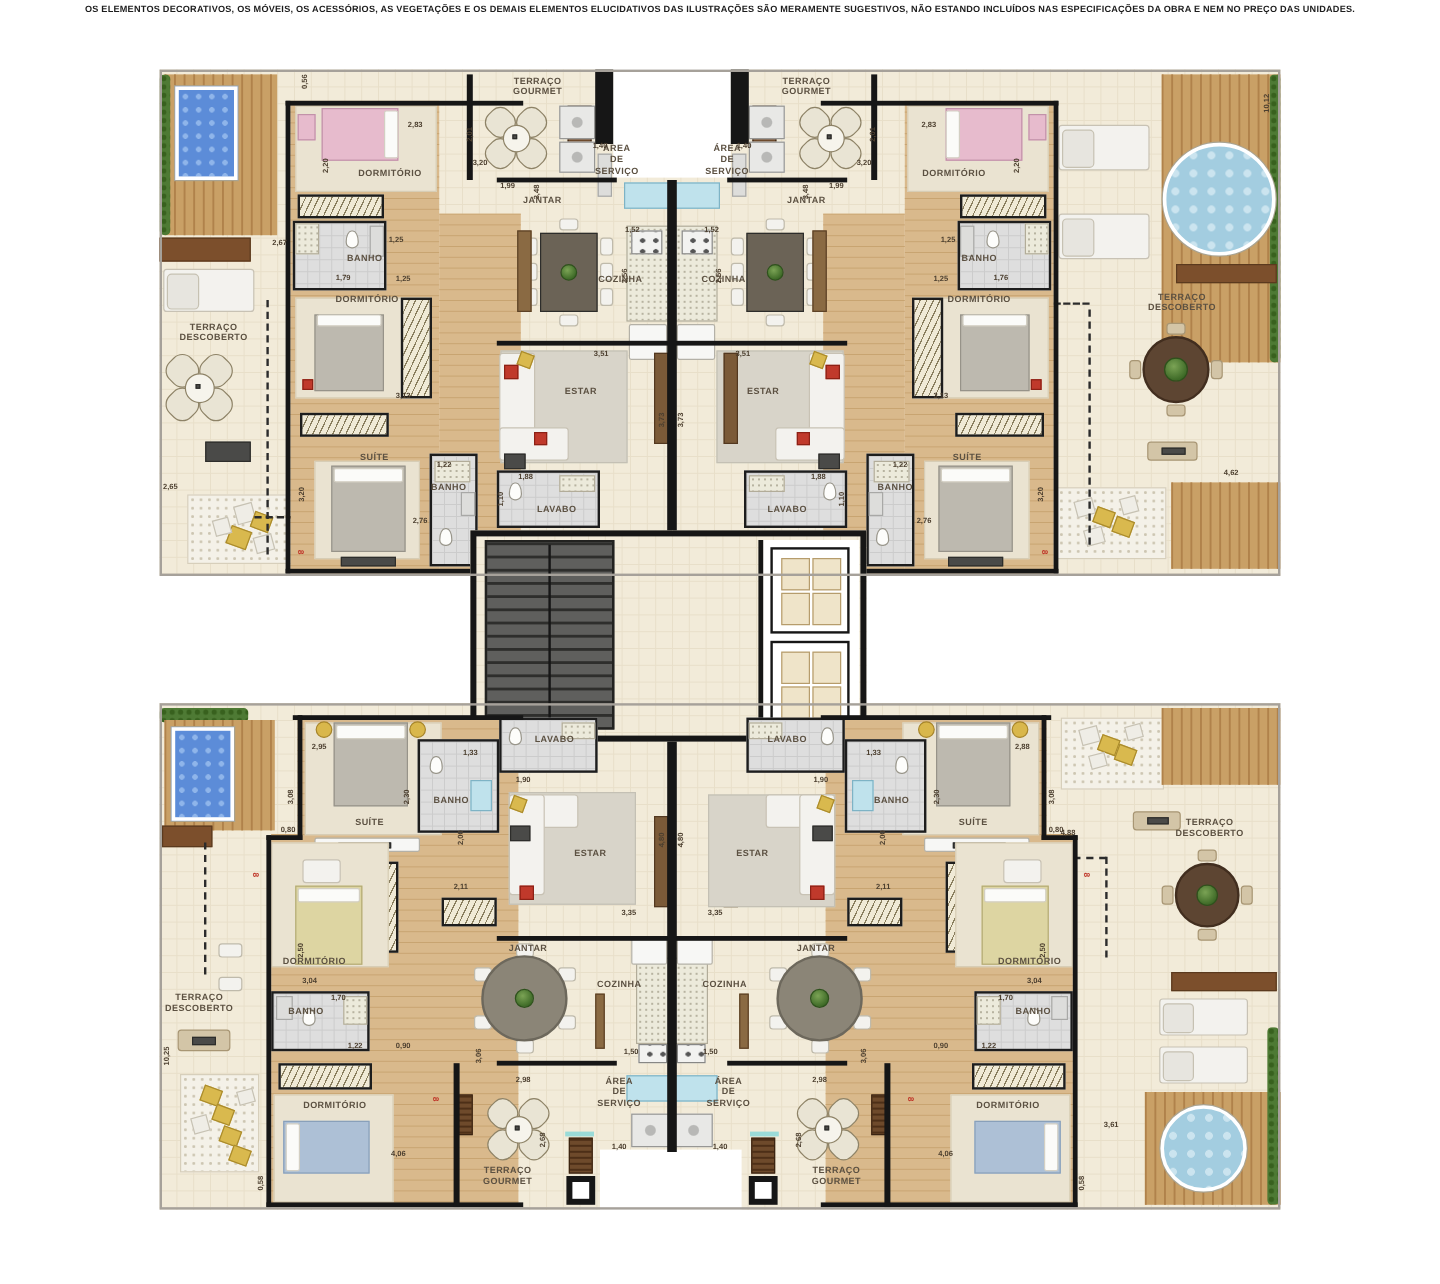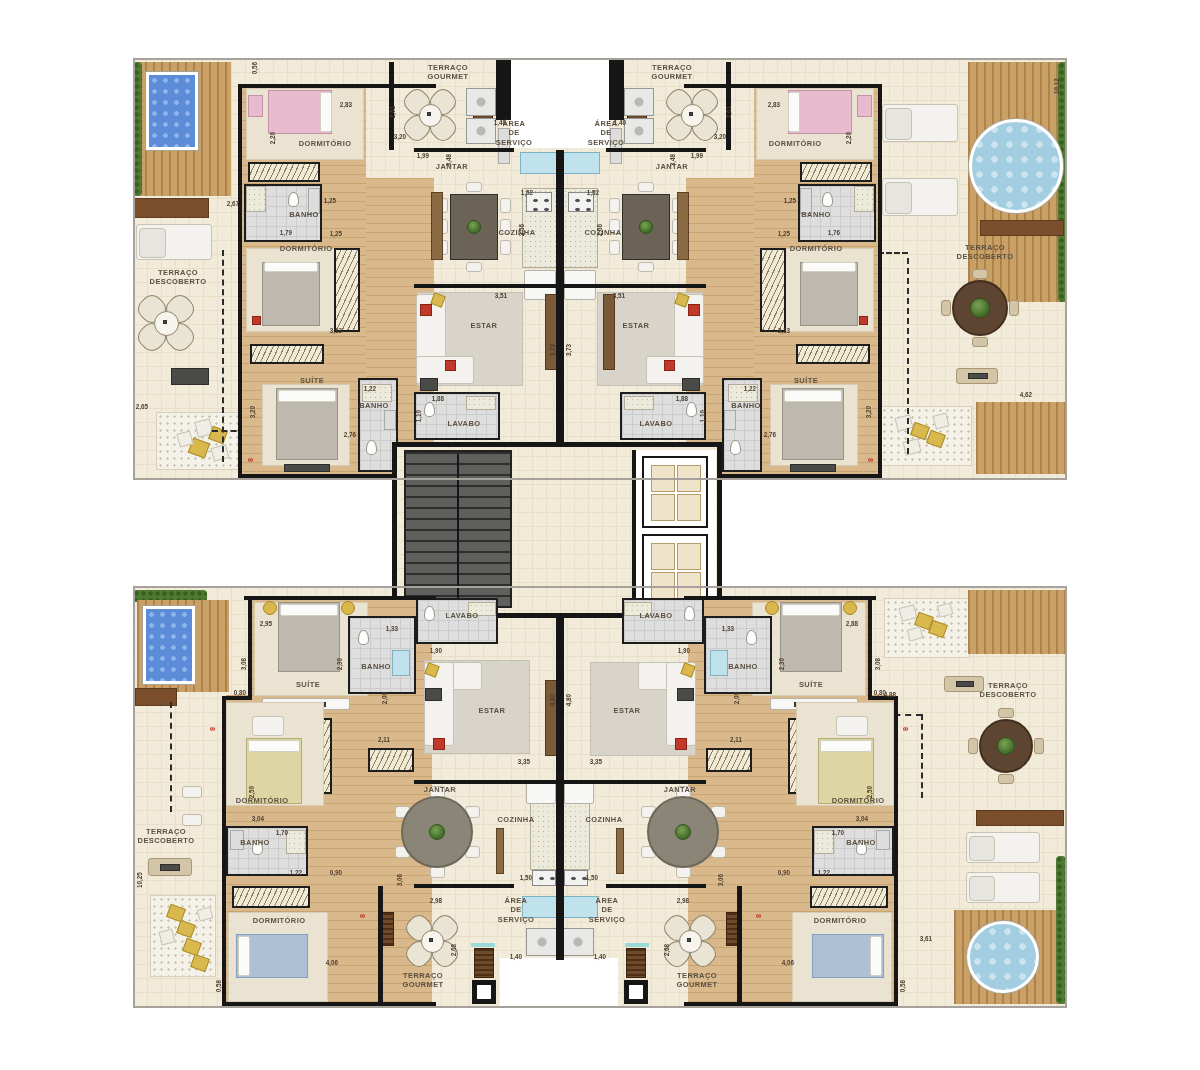--- a/index.html
+++ b/index.html
@@ -63,20 +63,21 @@
        text-transform:uppercase;text-align:center;white-space:pre-line;font-weight:bold;
        transform:translate(-50%,-50%)}
   .dim{position:absolute;font-size:6.3px;color:#4c3f2f;font-weight:bold;white-space:nowrap;transform:translate(-50%,-50%)}
   .dim.v{transform:translate(-50%,-50%) rotate(-90deg)}
   .mark{position:absolute;font-size:7px;color:#c0392b;font-weight:bold;transform:translate(-50%,-50%) rotate(90deg)}
 </style>
 </head>
 <body>
 
 <div id="page">
+  <div id="disclaimer">OS ELEMENTOS DECORATIVOS, OS MÓVEIS, OS ACESSÓRIOS, AS VEGETAÇÕES E OS DEMAIS ELEMENTOS ELUCIDATIVOS DAS ILUSTRAÇÕES SÃO MERAMENTE SUGESTIVOS, NÃO  ESTANDO  INCLUÍDOS NAS ESPECIFICAÇÕES  DA  OBRA  E  NEM NO PREÇO DAS UNIDADES.</div>
   <div id="plan" style="position:absolute;left:0;top:0;width:1200px;height:1070px">
       <div class="s cream" style="left: 133px; top: 58px; width: 934px; height: 422px;"></div>
       <div class="s cream" style="left: 133px; top: 586px; width: 934px; height: 422px;"></div>
       <div class="s white" style="left: 511px; top: 56px; width: 98px; height: 92px;"></div>
       <div class="s white" style="left: 500px; top: 958px; width: 118px; height: 52px;"></div>
       <div class="s deck" style="left: 137px; top: 62px; width: 94px; height: 134px;"></div>
       <div class="s hedge" style="left: 133px; top: 62px; width: 9px; height: 134px;"></div>
       <div class="s pool" style="left: 146px; top: 72px; width: 52px; height: 78px;"></div>
       <div class="s planter" style="left: 133px; top: 198px; width: 76px; height: 20px;"></div>
       <div class="s bush" style="left: 138px; top: 200px; width: 16px; height: 16px; border-radius: 50%;"></div>

